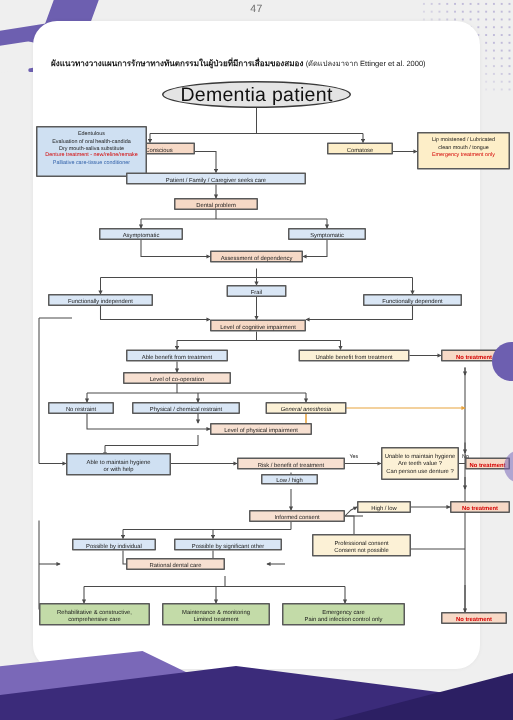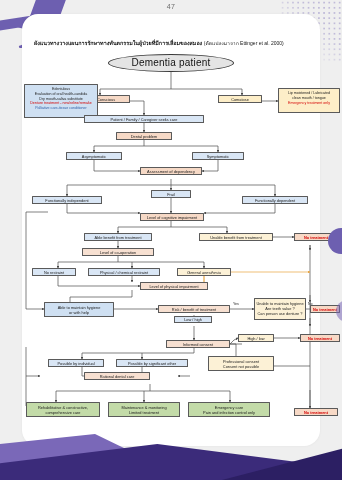--- a/index.html
+++ b/index.html
@@ -84,21 +84,21 @@
     display:flex;align-items:center;justify-content:center;
     text-align:center;
     font-size:3.9px;line-height:1.28;
     color:#1a1a1a;
     padding:0 1px;
     border-radius:0.5px;
   }
   .node span{display:block;width:100%;}
   .ellipse{
     border-radius:50%;background:#e4e4e4;border:0.8px solid #3a3a3a;
-    font-size:10px;color:#111;letter-spacing:.2px;align-items:center;
+    font-size:13px;color:#111;letter-spacing:.2px;align-items:center;
   }
   .blue{background:#cfe0f2;}
   .blue2{background:#d9e6f5;}
   .peach{background:#f6d9c6;}
   .peach2{background:#f7e0d1;}
   .cream{background:#fdeec8;}
   .cream2{background:#fcf1d6;}
   .green{background:#c3dba8;}
   .notx{background:#f7d9c6;color:#d40000;font-weight:bold;}
   .redtext{color:#d40000;}

